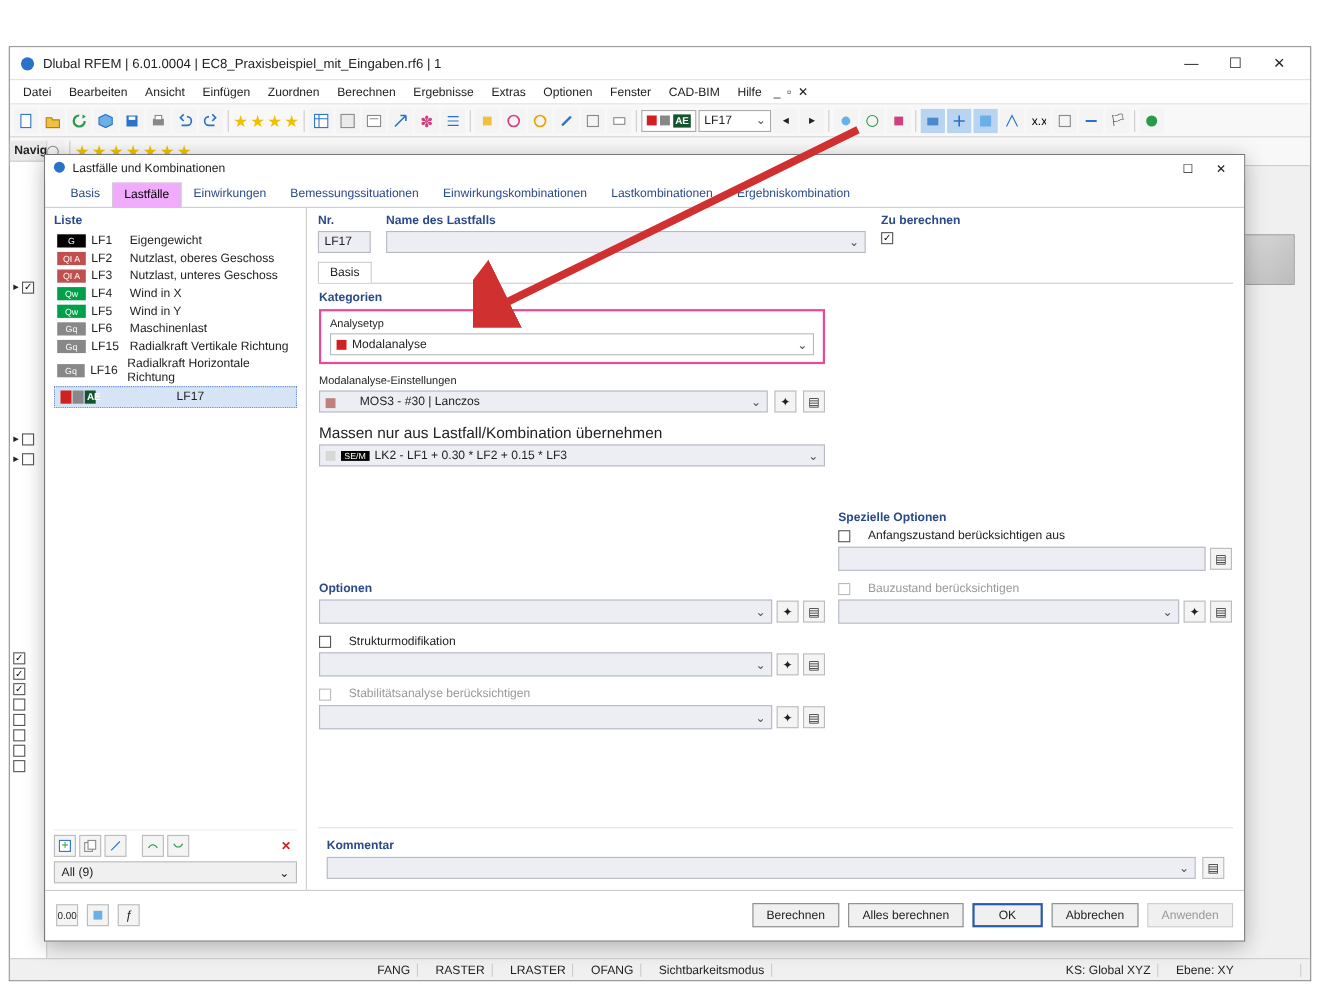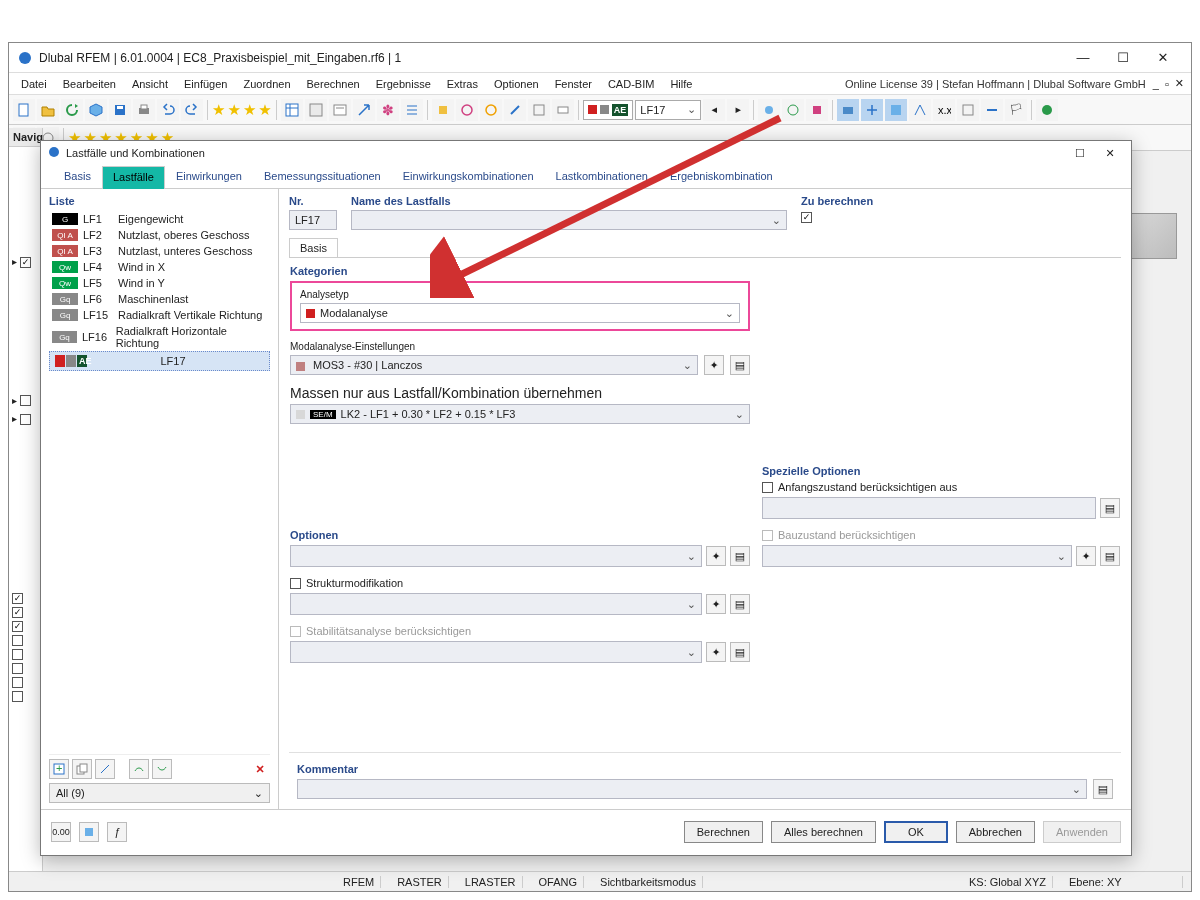--- a/index.html
+++ b/index.html
@@ -25,21 +25,21 @@
 .nav-panel{position:absolute;left:0;top:85px;width:34px;bottom:0;background:#fff;border-right:1px solid #ccc}
 .nav-panel .hdr{background:#eaeaea;padding:3px 4px;font-weight:bold;font-size:11px;border-bottom:1px solid #ccc}
 .cb{width:11px;height:11px;border:1px solid #555;display:inline-block;background:#fff;vertical-align:middle}
 .cb.on::after{content:"✓";font-size:9px;line-height:9px;color:#000;display:block;text-align:center}
 .dialog{position:absolute;left:40px;top:140px;width:1092px;height:716px;background:#fff;border:1px solid #777;box-shadow:0 4px 18px rgba(0,0,0,.28)}
 .dlg-title{height:24px;display:flex;align-items:center;padding:0 6px;background:#fff}
 .dlg-title .t{flex:1;font-size:11px}
 .dlg-title .wbtn{width:30px;text-align:center}
 .dlg-tabs{height:24px;display:flex;border-bottom:1px solid #ccc;padding-left:12px;gap:0}
 .dlg-tabs .tab{padding:4px 10px;border:1px solid transparent;border-bottom:none;color:#2a4a8a}
-.dlg-tabs .tab.active{border-color:#ccc;background:#14b8a6;color:#000;position:relative;top:1px}
+.dlg-tabs .tab.active{border-color:#ccc;background:#f0abfc;color:#000;position:relative;top:1px}
 .dlg-body{display:flex;height:620px}
 .liste{width:238px;border-right:1px solid #ccc;padding:6px 8px;display:flex;flex-direction:column}
 .liste .hd{color:#2a4a8a;font-weight:700;margin-bottom:4px}
 .liste .items{flex:1;overflow:auto}
 .li-row{display:flex;align-items:center;gap:5px;padding:1px 2px;border:1px solid transparent}
 .li-row.sel{background:#d6e4f5;border:1px dotted #6a8acb}
 .tag{width:26px;height:12px;font-size:8px;color:#fff;display:inline-flex;align-items:center;justify-content:center}
 .li-id{width:30px}
 .liste .tools{display:flex;gap:3px;padding:4px 0;border-top:1px solid #eee}
 .liste .filter{height:20px;background:#f0f0f0;border:1px solid #bbb;display:flex;align-items:center;padding:0 6px;justify-content:space-between}
@@ -56,21 +56,21 @@
 .subtabs .st{padding:3px 10px;border:1px solid #ccc;border-bottom:none;background:#fff}
 .cols{display:flex;gap:10px;flex:1}
 .colL{flex:1;display:flex;flex-direction:column;gap:8px}
 .colR{width:360px;display:flex;flex-direction:column;gap:8px}
 .group{border:1px solid transparent}
 .group .gh{color:#2a4a8a;font-weight:600;margin-bottom:4px}
 .hl-box{border:2px solid #ec4899;padding:6px 8px}
 .row-sel{display:flex;align-items:center;gap:6px}
 .row-sel .sel{flex:1}
 .ibtn{width:20px;height:20px;border:1px solid #bbb;background:#f4f4f4;display:flex;align-items:center;justify-content:center}
-.opt-row{display:flex;align-items:center;gap:5px;margin-bottom:4px}
+.opt-row{display:flex;align-items:center;gap:16px;margin-bottom:4px}
 .opt-row.dis{color:#999}
 .opt-row.dis .cb{border-color:#bbb}
 .opt-field{display:flex;gap:4px;align-items:center}
 .opt-field .sel{flex:1;height:22px}
 .sect-label{color:#2a4a8a;font-weight:600;margin:6px 0 4px}
 .dlg-foot{height:44px;border-top:1px solid #ccc;display:flex;align-items:center;padding:0 10px;gap:8px}
 .dlg-foot .spacer{flex:1}
 .btn{height:22px;padding:0 12px;border:1px solid #888;background:#f0f0f0;display:flex;align-items:center}
 .btn.primary{border:2px solid #2a5aaa;padding:0 22px}
 .btn.dis{color:#999;border-color:#ccc}
@@ -99,21 +99,20 @@
     <span>Ansicht</span>
     <span>Einfügen</span>
     <span>Zuordnen</span>
     <span>Berechnen</span>
     <span>Ergebnisse</span>
     <span>Extras</span>
     <span>Optionen</span>
     <span>Fenster</span>
     <span>CAD-BIM</span>
     <span>Hilfe</span>
-    <span class="right">Online License 39 | Stefan Hoffmann | Dlubal Software GmbH</span>
     <span style="padding:0 3px">_</span>
     <span style="padding:0 3px">▫</span>
     <span style="padding:0 3px">✕</span>
   </div>
 
   <div class="toolbar">
     <div class="tbtn">
         <svg>
           <rect x="2" y="1" width="9" height="12" fill="#fff" stroke="#2a72c8"></rect>
         </svg>
@@ -322,21 +321,21 @@
   </div>
 
   <div class="nav-panel">
     <div class="hdr">Navig</div>
   </div>
 
   <div class="viewport-cube"></div>
 
   <div class="status-bar">
     <span style="width:310px"></span>
-    <span class="cell">RFEM</span>
+    <span class="cell">FANG</span>
     <span class="cell">RASTER</span>
     <span class="cell">LRASTER</span>
     <span class="cell">OFANG</span>
     <span class="cell">Sichtbarkeitsmodus</span>
     <span style="flex:1"></span>
     <span class="cell">KS: Global XYZ</span>
     <span class="cell" style="width:120px">Ebene: XY</span>
   </div>
 </div>
 
@@ -507,21 +506,21 @@
                   </span>
                 <span class="arr">⌄</span>
               </div>
             </div>
           </div>
 
           <div class="group">
             <div style="font-size:10px;margin-bottom:3px">Modalanalyse-Einstellungen</div>
             <div class="row-sel">
               <div class="sel">
-                <span style="display:flex;align-items:flex-end;gap:8px">
+                <span style="display:flex;align-items:flex-end;gap:22px">
                     <span class="sq" style="background:#c08080"></span>
                     <span>MOS3 - #30 | Lanczos</span>
                   </span>
                 <span class="arr">⌄</span>
               </div>
               <div class="ibtn">✦</div>
               <div class="ibtn">▤</div>
             </div>
           </div>
 

